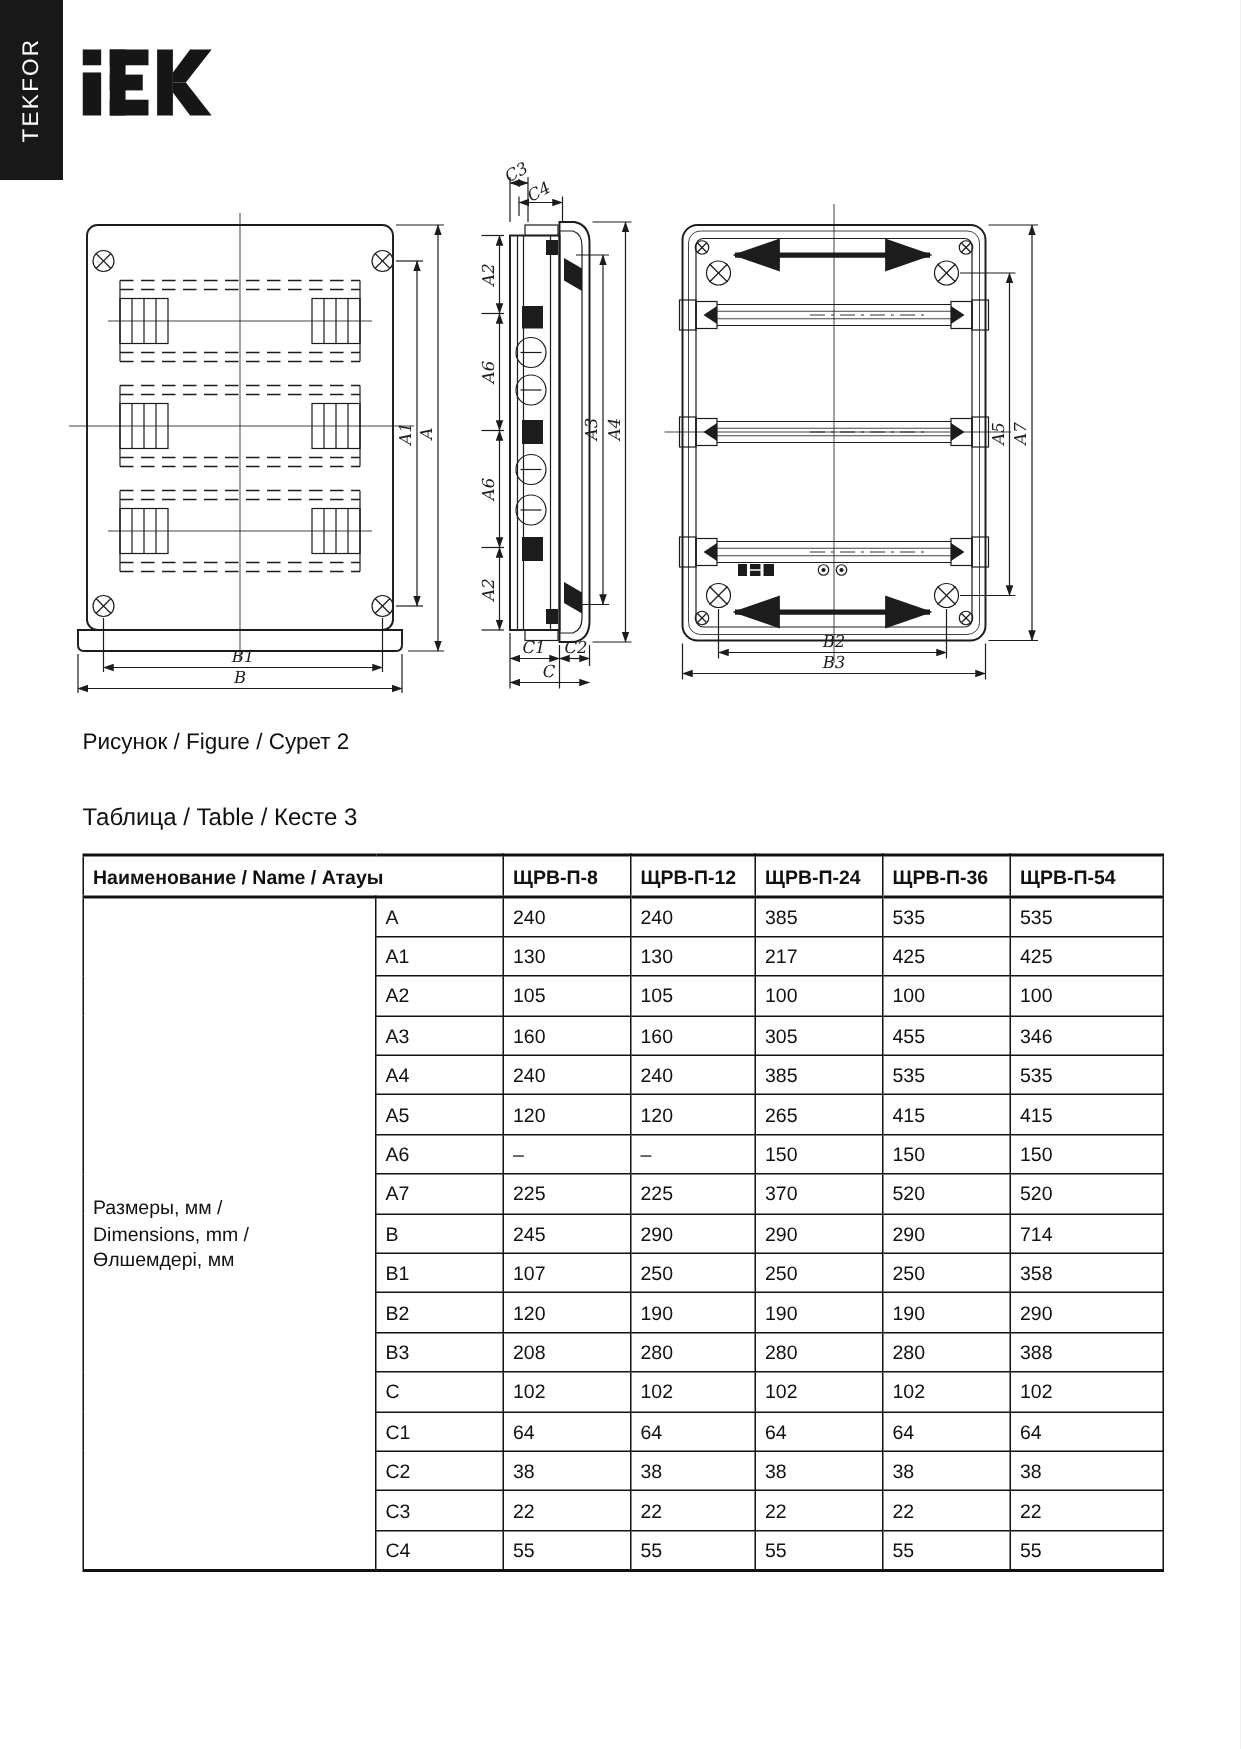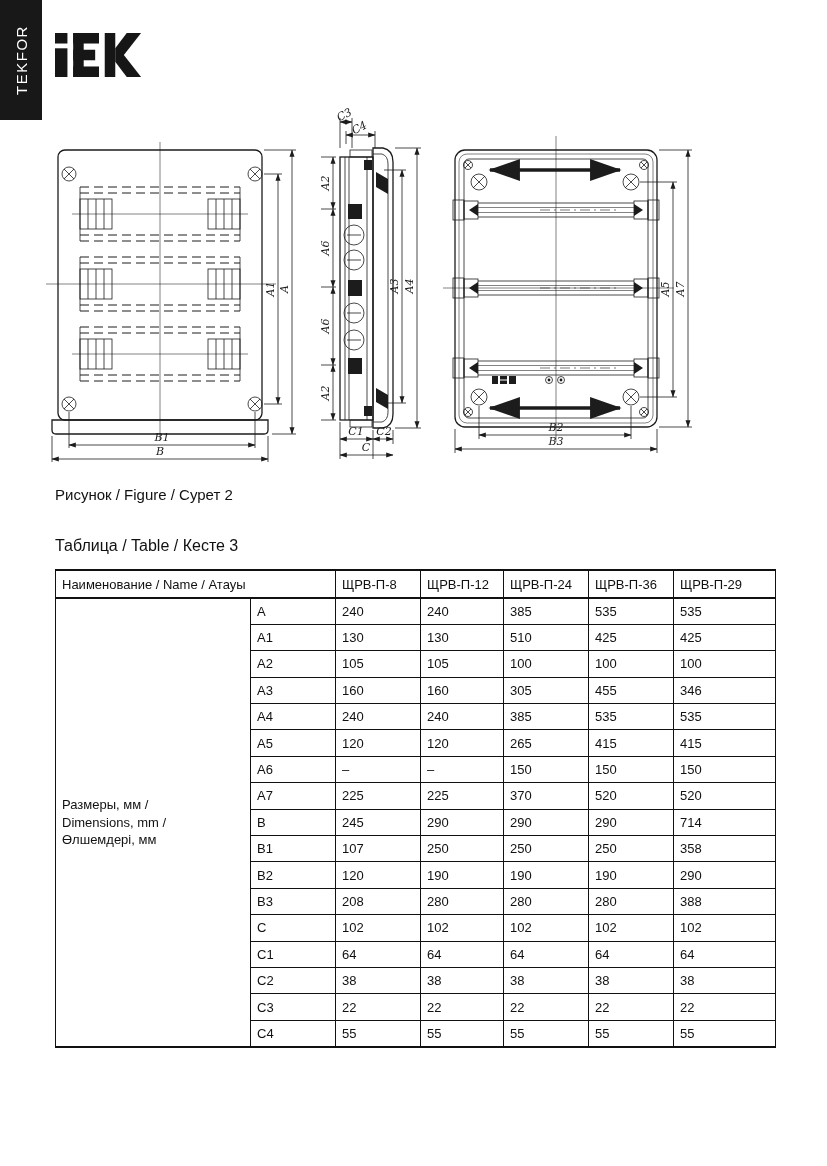--- a/index.html
+++ b/index.html
@@ -29,21 +29,21 @@
   .drawing .dark{fill:#1c1c1c;stroke:none;}
   .drawing text.dim{font:italic 11px "DejaVu Serif",serif;fill:#1c1c1c;text-anchor:middle;}
   
   .dim-table-wrap{position:absolute;left:55px;top:569px;}
   table.dim-table{border-collapse:collapse;table-layout:fixed;width:720px;
     border-left:1px solid #111;border-right:1px solid #111;
     border-top:2px solid #111;border-bottom:2.5px solid #111;}
   table.dim-table th,table.dim-table td{
     border:1px solid #111;font-size:13px;font-weight:normal;color:#111;
     padding:1px 6px;text-align:left;vertical-align:middle;overflow:hidden;white-space:nowrap;}
-  table.dim-table thead th{border-bottom:2.5px solid #111;height:24px;}
+  table.dim-table thead th{border-bottom:2.5px solid #111;height:24px;font-weight:bold;}
   table.dim-table tbody tr{height:26.4px;}
   td.group-cell{vertical-align:top;padding-top:3px;line-height:17.5px;white-space:normal;}
 </style>
 </head>
 <body>
 
 <div class="page">
 
   <div class="brand-tab">
     <span>TEKFOR</span>
@@ -369,42 +369,42 @@
           <col style="width:85px">
           <col style="width:102px">
       </colgroup>
       <thead>
         <tr id="head-row">
           <th colspan="2">Наименование / Name / Атауы</th>
         <th>ЩРВ-П-8</th>
             <th>ЩРВ-П-12</th>
             <th>ЩРВ-П-24</th>
             <th>ЩРВ-П-36</th>
-            <th>ЩРВ-П-29</th>
+            <th>ЩРВ-П-54</th>
           </tr>
       </thead>
       <tbody id="table-body">
           <tr>
             <td rowspan="17" class="group-cell">
               <div>Размеры, мм /</div>
               <div>Dimensions, mm /</div>
               <div>Өлшемдері, мм</div>
             </td>
             <td>A</td>
             <td>240</td>
             <td>240</td>
             <td>385</td>
             <td>535</td>
             <td>535</td>
           </tr>
           <tr>
             <td>A1</td>
             <td>130</td>
             <td>130</td>
-            <td>510</td>
+            <td>217</td>
             <td>425</td>
             <td>425</td>
           </tr>
           <tr>
             <td>A2</td>
             <td>105</td>
             <td>105</td>
             <td>100</td>
             <td>100</td>
             <td>100</td>

